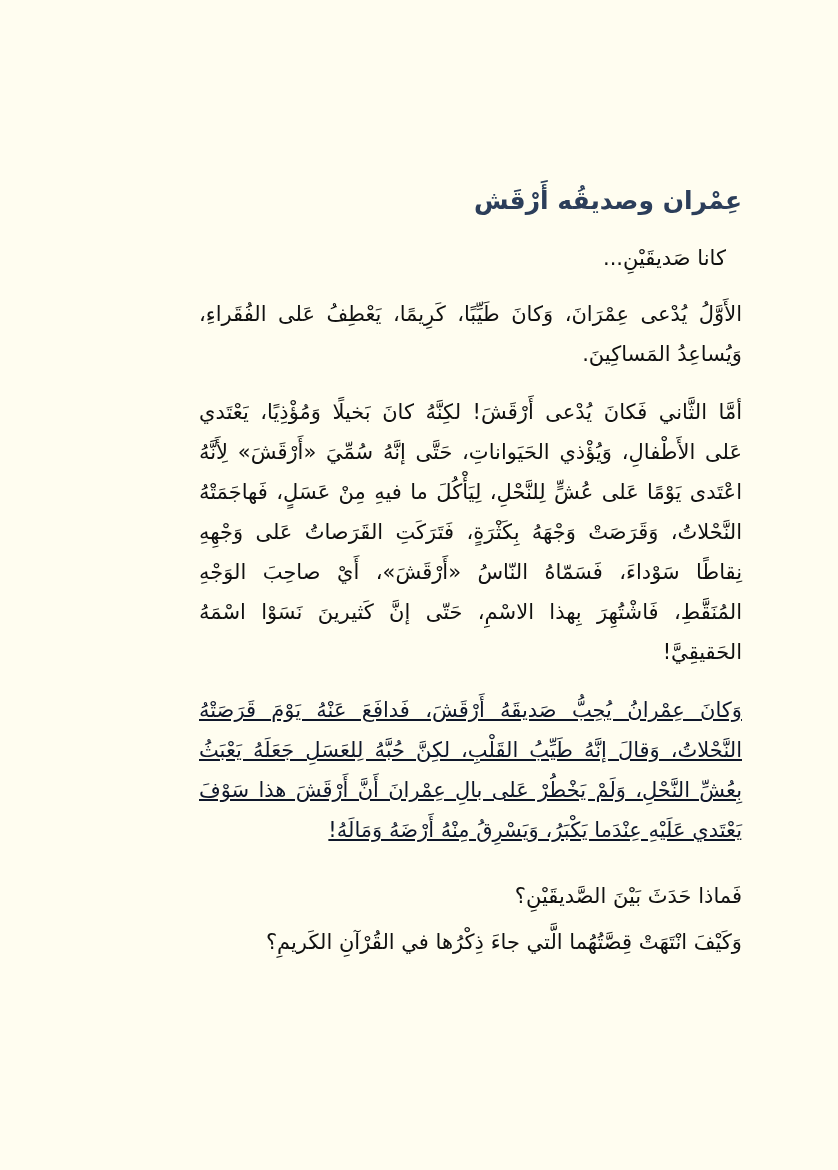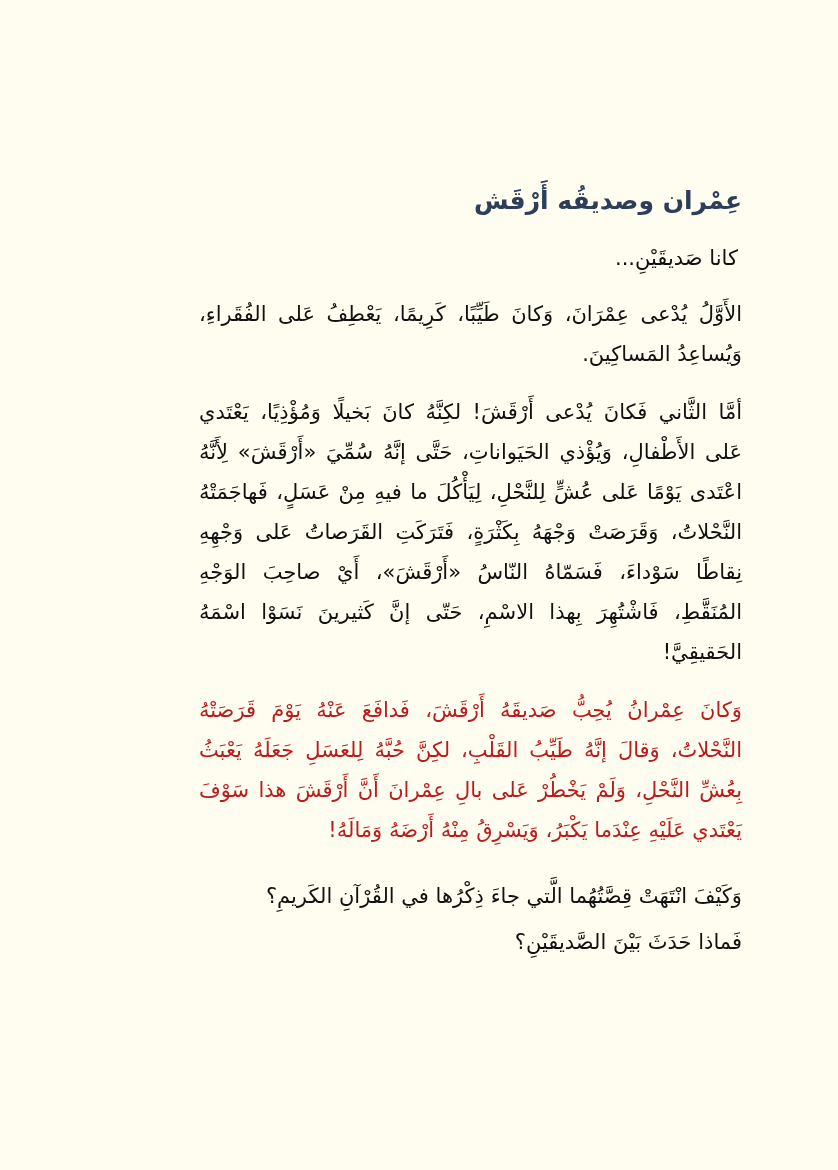--- a/index.html
+++ b/index.html
@@ -40,21 +40,21 @@
     line-height: 38px;
     margin: 0 0 18px 0;
     text-align: right;
     letter-spacing: 0;
   }
 
   .lede {
     color: #111111;
     font-size: 21px;
     line-height: 40px;
-    margin: 0 4px 16px 0;
+    margin: 0 16px 16px 0;
   }
 
   .para {
     color: #111111;
     font-size: 21px;
     line-height: 40px;
     margin: 4px 0 18px 0;
     text-align: justify;
     text-align-last: center;
     text-justify: inter-word;
@@ -91,24 +91,24 @@
   <div class="content">
 
     <h1 class="doc-title" style="color: rgb(44, 62, 90);">عِمْران وصديقُه أَرْقَش</h1>
 
     <p class="lede" style="color: rgb(17, 17, 17);">كانا صَديقَيْنِ...</p>
 
     <p class="para last-right" style="color: rgb(17, 17, 17);">الأَوَّلُ يُدْعى عِمْرَانَ، وَكانَ طَيِّبًا، كَرِيمًا، يَعْطِفُ عَلى الفُقَراءِ، وَيُساعِدُ المَساكِينَ.</p>
 
     <p class="para last-right" style="color: rgb(17, 17, 17);">أمَّا الثَّاني فَكانَ يُدْعى أَرْقَشَ! لكِنَّهُ كانَ بَخيلًا وَمُؤْذِيًا، يَعْتَدي عَلى الأَطْفالِ، وَيُؤْذي الحَيَواناتِ، حَتَّى إنَّهُ سُمِّيَ «أَرْقَشَ» لِأَنَّهُ اعْتَدى يَوْمًا عَلى عُشٍّ لِلنَّحْلِ، لِيَأْكُلَ ما فيهِ مِنْ عَسَلٍ، فَهاجَمَتْهُ النَّحْلاتُ، وَقَرَصَتْ وَجْهَهُ بِكَثْرَةٍ، فَتَرَكَتِ القَرَصاتُ عَلى وَجْهِهِ نِقاطًا سَوْداءَ، فَسَمّاهُ النّاسُ «أَرْقَشَ»، أَيْ صاحِبَ الوَجْهِ المُنَقَّطِ، فَاشْتُهِرَ بِهذا الاسْمِ، حَتّى إنَّ كَثيرينَ نَسَوْا اسْمَهُ الحَقيقِيَّ!</p>
 
-    <p class="para last-right" style="color: #b91c1c;">وَكانَ عِمْرانُ يُحِبُّ صَديقَهُ أَرْقَشَ، فَدافَعَ عَنْهُ يَوْمَ قَرَصَتْهُ النَّحْلاتُ، وَقالَ إنَّهُ طَيِّبُ القَلْبِ، لكِنَّ حُبَّهُ لِلعَسَلِ جَعَلَهُ يَعْبَثُ بِعُشِّ النَّحْلِ، وَلَمْ يَخْطُرْ عَلى بالِ عِمْرانَ أَنَّ أَرْقَشَ هذا سَوْفَ يَعْتَدي عَلَيْهِ عِنْدَما يَكْبَرُ، وَيَسْرِقُ مِنْهُ أَرْضَهُ وَمَالَهُ!</p>
+    <p class="para last-right" style="color: #0f172a; text-decoration: underline;">وَكانَ عِمْرانُ يُحِبُّ صَديقَهُ أَرْقَشَ، فَدافَعَ عَنْهُ يَوْمَ قَرَصَتْهُ النَّحْلاتُ، وَقالَ إنَّهُ طَيِّبُ القَلْبِ، لكِنَّ حُبَّهُ لِلعَسَلِ جَعَلَهُ يَعْبَثُ بِعُشِّ النَّحْلِ، وَلَمْ يَخْطُرْ عَلى بالِ عِمْرانَ أَنَّ أَرْقَشَ هذا سَوْفَ يَعْتَدي عَلَيْهِ عِنْدَما يَكْبَرُ، وَيَسْرِقُ مِنْهُ أَرْضَهُ وَمَالَهُ!</p>
 
     <div class="spacer-sm"></div>
 
     <div class="closing" style="color: rgb(17, 17, 17);">
+      <span class="q-line">فَماذا حَدَثَ بَيْنَ الصَّديقَيْنِ؟</span>
       <span class="q-line">وَكَيْفَ انْتَهَتْ قِصَّتُهُما الَّتي جاءَ ذِكْرُها في القُرْآنِ الكَريمِ؟</span>
-      <span class="q-line">فَماذا حَدَثَ بَيْنَ الصَّديقَيْنِ؟</span>
     </div>
 
   </div>
 
 </div>
 
 </body></html>

